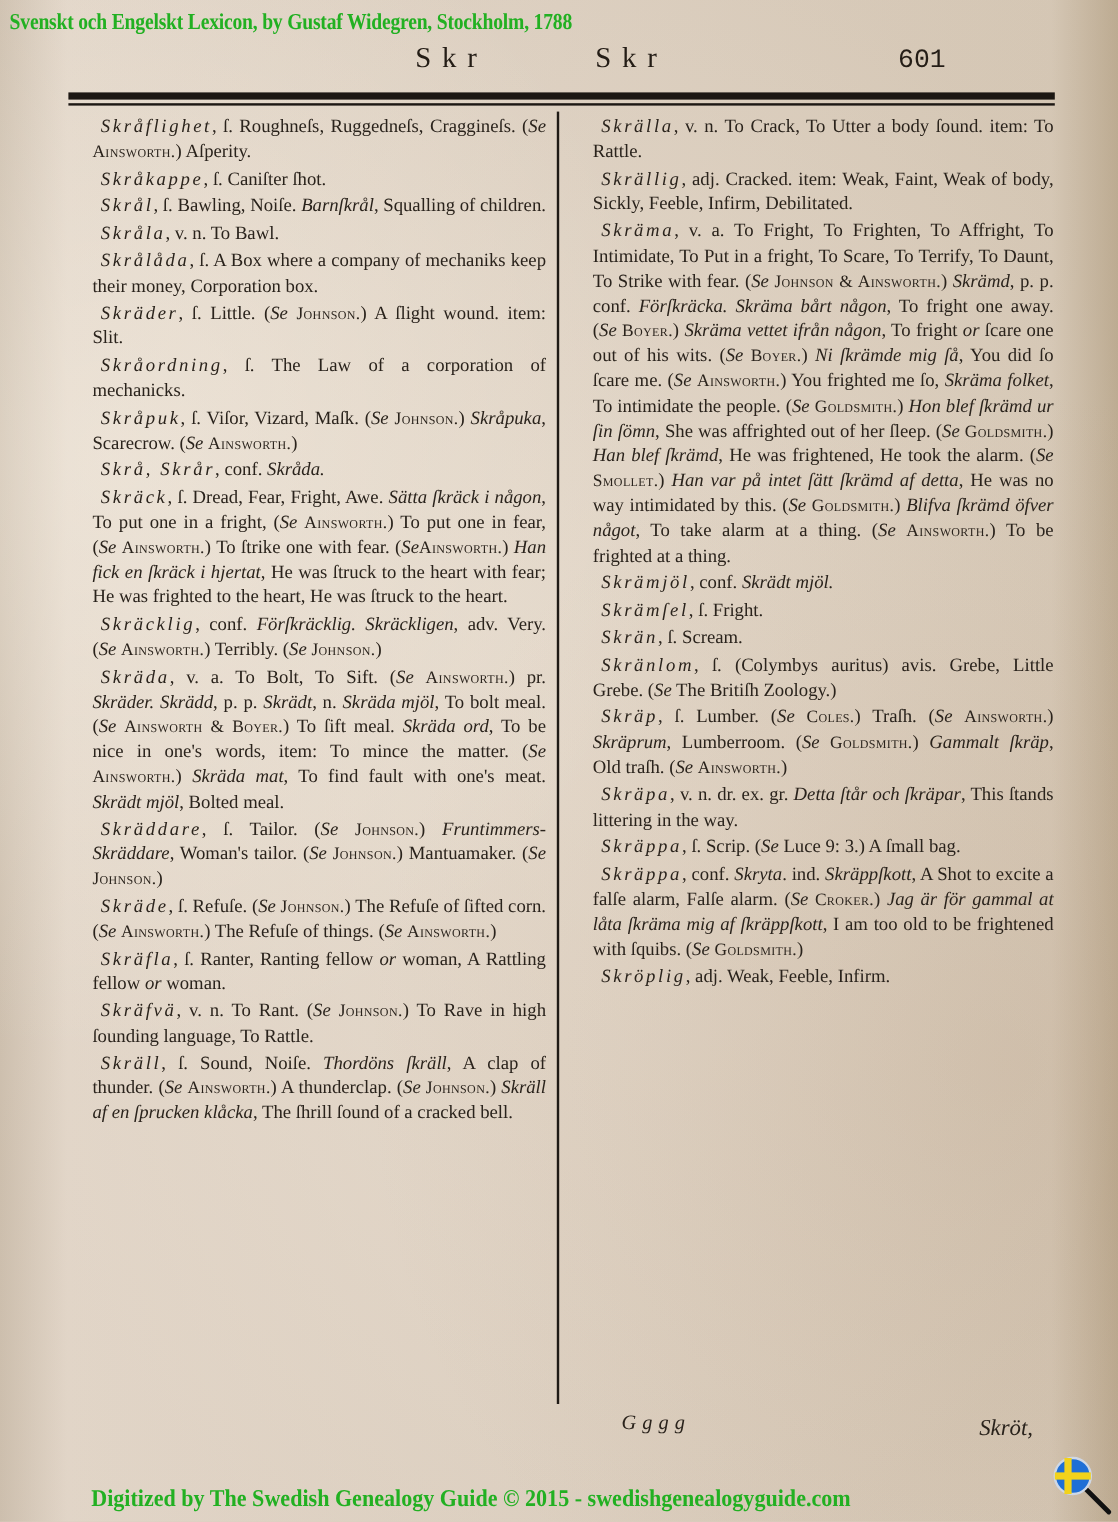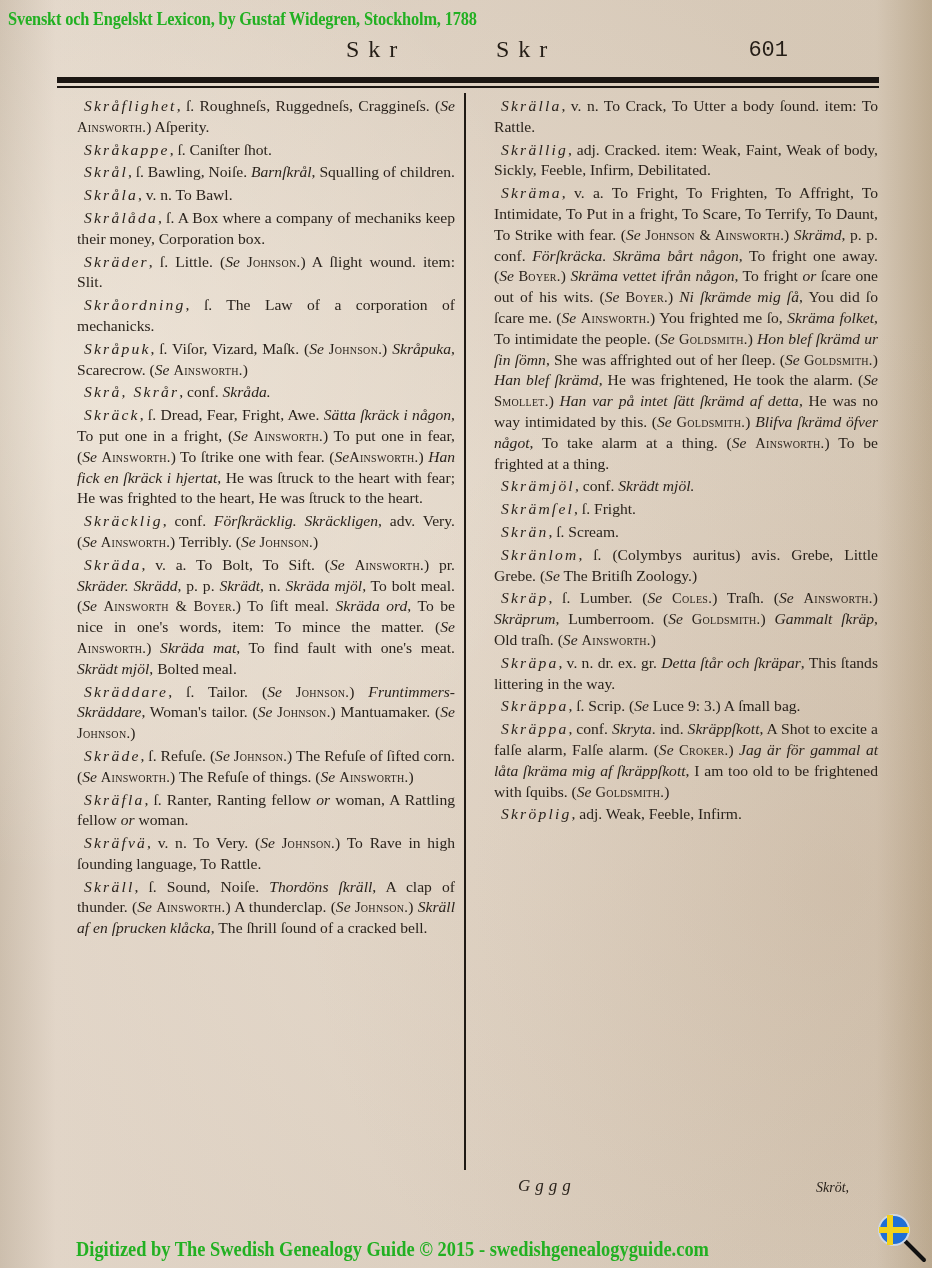--- a/index.html
+++ b/index.html
@@ -32,21 +32,21 @@
   .rule-thin{top:86px;height:2px;}
   .divider{position:absolute;left:464px;top:93px;width:2px;height:1077px;background:#1f1a15;}
   .column{position:absolute;top:96px;font-family:"Liberation Serif",serif;font-size:15.6px;line-height:20.8px;color:#2a231c;}
   .col-left{left:57px;width:398px;}
   .col-right{left:474px;width:404px;}
   .entry{margin:0 0 2px 0;padding-left:20px;text-indent:-20px;text-align:justify;}
   .hw{font-style:italic;letter-spacing:2.2px;margin-left:27px;}
   .it{font-style:italic;}
   .sc{font-variant:small-caps;font-size:14.5px;letter-spacing:0.3px;}
   .footer-sig{position:absolute;top:1176px;left:518px;font-size:17px;letter-spacing:5px;font-family:"Liberation Serif",serif;font-style:italic;}
-  .catchword{position:absolute;top:1180px;left:816px;font-size:14px;font-style:italic;font-family:"Liberation Serif",serif;}
+  .catchword{position:absolute;top:1180px;left:816px;font-size:19px;font-style:italic;font-family:"Liberation Serif",serif;}
   .watermark-bottom{
     position:absolute;left:76px;top:1238px;
     font-family:"Liberation Serif",serif;font-weight:bold;font-size:20px;color:#22b022;white-space:nowrap;
     transform:scaleX(0.92);transform-origin:left top;
   }
   .logo{position:absolute;left:876px;top:1212px;width:52px;height:52px;}
 </style>
 </head>
 <body>
 
@@ -71,21 +71,21 @@
     <p class="entry"><span class="hw">Skräder</span><span>, ſ. Little. (</span><span class="it">Se</span><span> </span><span class="sc">Johnson.</span><span>) A ſlight wound. item: Slit.</span></p>
     <p class="entry"><span class="hw">Skråordning</span><span>, ſ. The Law of a corporation of mechanicks.</span></p>
     <p class="entry"><span class="hw">Skråpuk</span><span>, ſ. Viſor, Vizard, Maſk. (</span><span class="it">Se</span><span> </span><span class="sc">Johnson.</span><span>) </span><span class="it">Skråpuka</span><span>, Scarecrow. (</span><span class="it">Se</span><span> </span><span class="sc">Ainsworth.</span><span>)</span></p>
     <p class="entry"><span class="hw">Skrå, Skrår</span><span>, conf. </span><span class="it">Skråda.</span></p>
     <p class="entry"><span class="hw">Skräck</span><span>, ſ. Dread, Fear, Fright, Awe. </span><span class="it">Sätta ſkräck i någon</span><span>, To put one in a fright, (</span><span class="it">Se</span><span> </span><span class="sc">Ainsworth.</span><span>) To put one in fear, (</span><span class="it">Se</span><span> </span><span class="sc">Ainsworth.</span><span>) To ſtrike one with fear. (</span><span class="it">Se</span><span class="sc">Ainsworth.</span><span>) </span><span class="it">Han fick en ſkräck i hjertat</span><span>, He was ſtruck to the heart with fear; He was frighted to the heart, He was ſtruck to the heart.</span></p>
     <p class="entry"><span class="hw">Skräcklig</span><span>, conf. </span><span class="it">Förſkräcklig. Skräckligen</span><span>, adv. Very. (</span><span class="it">Se</span><span> </span><span class="sc">Ainsworth.</span><span>) Terribly. (</span><span class="it">Se</span><span> </span><span class="sc">Johnson.</span><span>)</span></p>
     <p class="entry"><span class="hw">Skräda</span><span>, v. a. To Bolt, To Sift. (</span><span class="it">Se</span><span> </span><span class="sc">Ainsworth.</span><span>) pr. </span><span class="it">Skräder. Skrädd</span><span>, p. p. </span><span class="it">Skrädt</span><span>, n. </span><span class="it">Skräda mjöl</span><span>, To bolt meal. (</span><span class="it">Se</span><span> </span><span class="sc">Ainsworth &amp; Boyer.</span><span>) To ſift meal. </span><span class="it">Skräda ord</span><span>, To be nice in one's words, item: To mince the matter. (</span><span class="it">Se</span><span> </span><span class="sc">Ainsworth.</span><span>) </span><span class="it">Skräda mat</span><span>, To find fault with one's meat. </span><span class="it">Skrädt mjöl</span><span>, Bolted meal.</span></p>
     <p class="entry"><span class="hw">Skräddare</span><span>, ſ. Tailor. (</span><span class="it">Se</span><span> </span><span class="sc">Johnson.</span><span>) </span><span class="it">Fruntimmers-Skräddare</span><span>, Woman's tailor. (</span><span class="it">Se</span><span> </span><span class="sc">Johnson.</span><span>) Mantuamaker. (</span><span class="it">Se</span><span> </span><span class="sc">Johnson.</span><span>)</span></p>
     <p class="entry"><span class="hw">Skräde</span><span>, ſ. Refuſe. (</span><span class="it">Se</span><span> </span><span class="sc">Johnson.</span><span>) The Refuſe of ſifted corn. (</span><span class="it">Se</span><span> </span><span class="sc">Ainsworth.</span><span>) The Refuſe of things. (</span><span class="it">Se</span><span> </span><span class="sc">Ainsworth.</span><span>)</span></p>
     <p class="entry"><span class="hw">Skräfla</span><span>, ſ. Ranter, Ranting fellow </span><span class="it">or</span><span> woman, A Rattling fellow </span><span class="it">or</span><span> woman.</span></p>
-    <p class="entry"><span class="hw">Skräfvä</span><span>, v. n. To Very. (</span><span class="it">Se</span><span> </span><span class="sc">Johnson.</span><span>) To Rave in high ſounding language, To Rattle.</span></p>
+    <p class="entry"><span class="hw">Skräfvä</span><span>, v. n. To Rant. (</span><span class="it">Se</span><span> </span><span class="sc">Johnson.</span><span>) To Rave in high ſounding language, To Rattle.</span></p>
     <p class="entry"><span class="hw">Skräll</span><span>, ſ. Sound, Noiſe. </span><span class="it">Thordöns ſkräll</span><span>, A clap of thunder. (</span><span class="it">Se</span><span> </span><span class="sc">Ainsworth.</span><span>) A thunderclap. (</span><span class="it">Se</span><span> </span><span class="sc">Johnson.</span><span>) </span><span class="it">Skräll af en ſprucken klåcka</span><span>, The ſhrill ſound of a cracked bell.</span></p>
   </div>
 <div class="column col-right">
     <p class="entry"><span class="hw">Skrälla</span><span>, v. n. To Crack, To Utter a body ſound. item: To Rattle.</span></p>
     <p class="entry"><span class="hw">Skrällig</span><span>, adj. Cracked. item: Weak, Faint, Weak of body, Sickly, Feeble, Infirm, Debilitated.</span></p>
     <p class="entry"><span class="hw">Skräma</span><span>, v. a. To Fright, To Frighten, To Affright, To Intimidate, To Put in a fright, To Scare, To Terrify, To Daunt, To Strike with fear. (</span><span class="it">Se</span><span> </span><span class="sc">Johnson &amp; Ainsworth.</span><span>) </span><span class="it">Skrämd</span><span>, p. p. conf. </span><span class="it">Förſkräcka. Skräma bårt någon</span><span>, To fright one away. (</span><span class="it">Se</span><span> </span><span class="sc">Boyer.</span><span>) </span><span class="it">Skräma vettet ifrån någon</span><span>, To fright </span><span class="it">or</span><span> ſcare one out of his wits. (</span><span class="it">Se</span><span> </span><span class="sc">Boyer.</span><span>) </span><span class="it">Ni ſkrämde mig ſå</span><span>, You did ſo ſcare me. (</span><span class="it">Se</span><span> </span><span class="sc">Ainsworth.</span><span>) You frighted me ſo, </span><span class="it">Skräma folket</span><span>, To intimidate the people. (</span><span class="it">Se</span><span> </span><span class="sc">Goldsmith.</span><span>) </span><span class="it">Hon blef ſkrämd ur ſin ſömn</span><span>, She was affrighted out of her ſleep. (</span><span class="it">Se</span><span> </span><span class="sc">Goldsmith.</span><span>) </span><span class="it">Han blef ſkrämd</span><span>, He was frightened, He took the alarm. (</span><span class="it">Se</span><span> </span><span class="sc">Smollet.</span><span>) </span><span class="it">Han var på intet ſätt ſkrämd af detta</span><span>, He was no way intimidated by this. (</span><span class="it">Se</span><span> </span><span class="sc">Goldsmith.</span><span>) </span><span class="it">Blifva ſkrämd öfver något</span><span>, To take alarm at a thing. (</span><span class="it">Se</span><span> </span><span class="sc">Ainsworth.</span><span>) To be frighted at a thing.</span></p>
     <p class="entry"><span class="hw">Skrämjöl</span><span>, conf. </span><span class="it">Skrädt mjöl.</span></p>
     <p class="entry"><span class="hw">Skrämſel</span><span>, ſ. Fright.</span></p>
     <p class="entry"><span class="hw">Skrän</span><span>, ſ. Scream.</span></p>
     <p class="entry"><span class="hw">Skränlom</span><span>, ſ. (Colymbys auritus) avis. Grebe, Little Grebe. (</span><span class="it">Se</span><span> The Britiſh Zoology.)</span></p>

